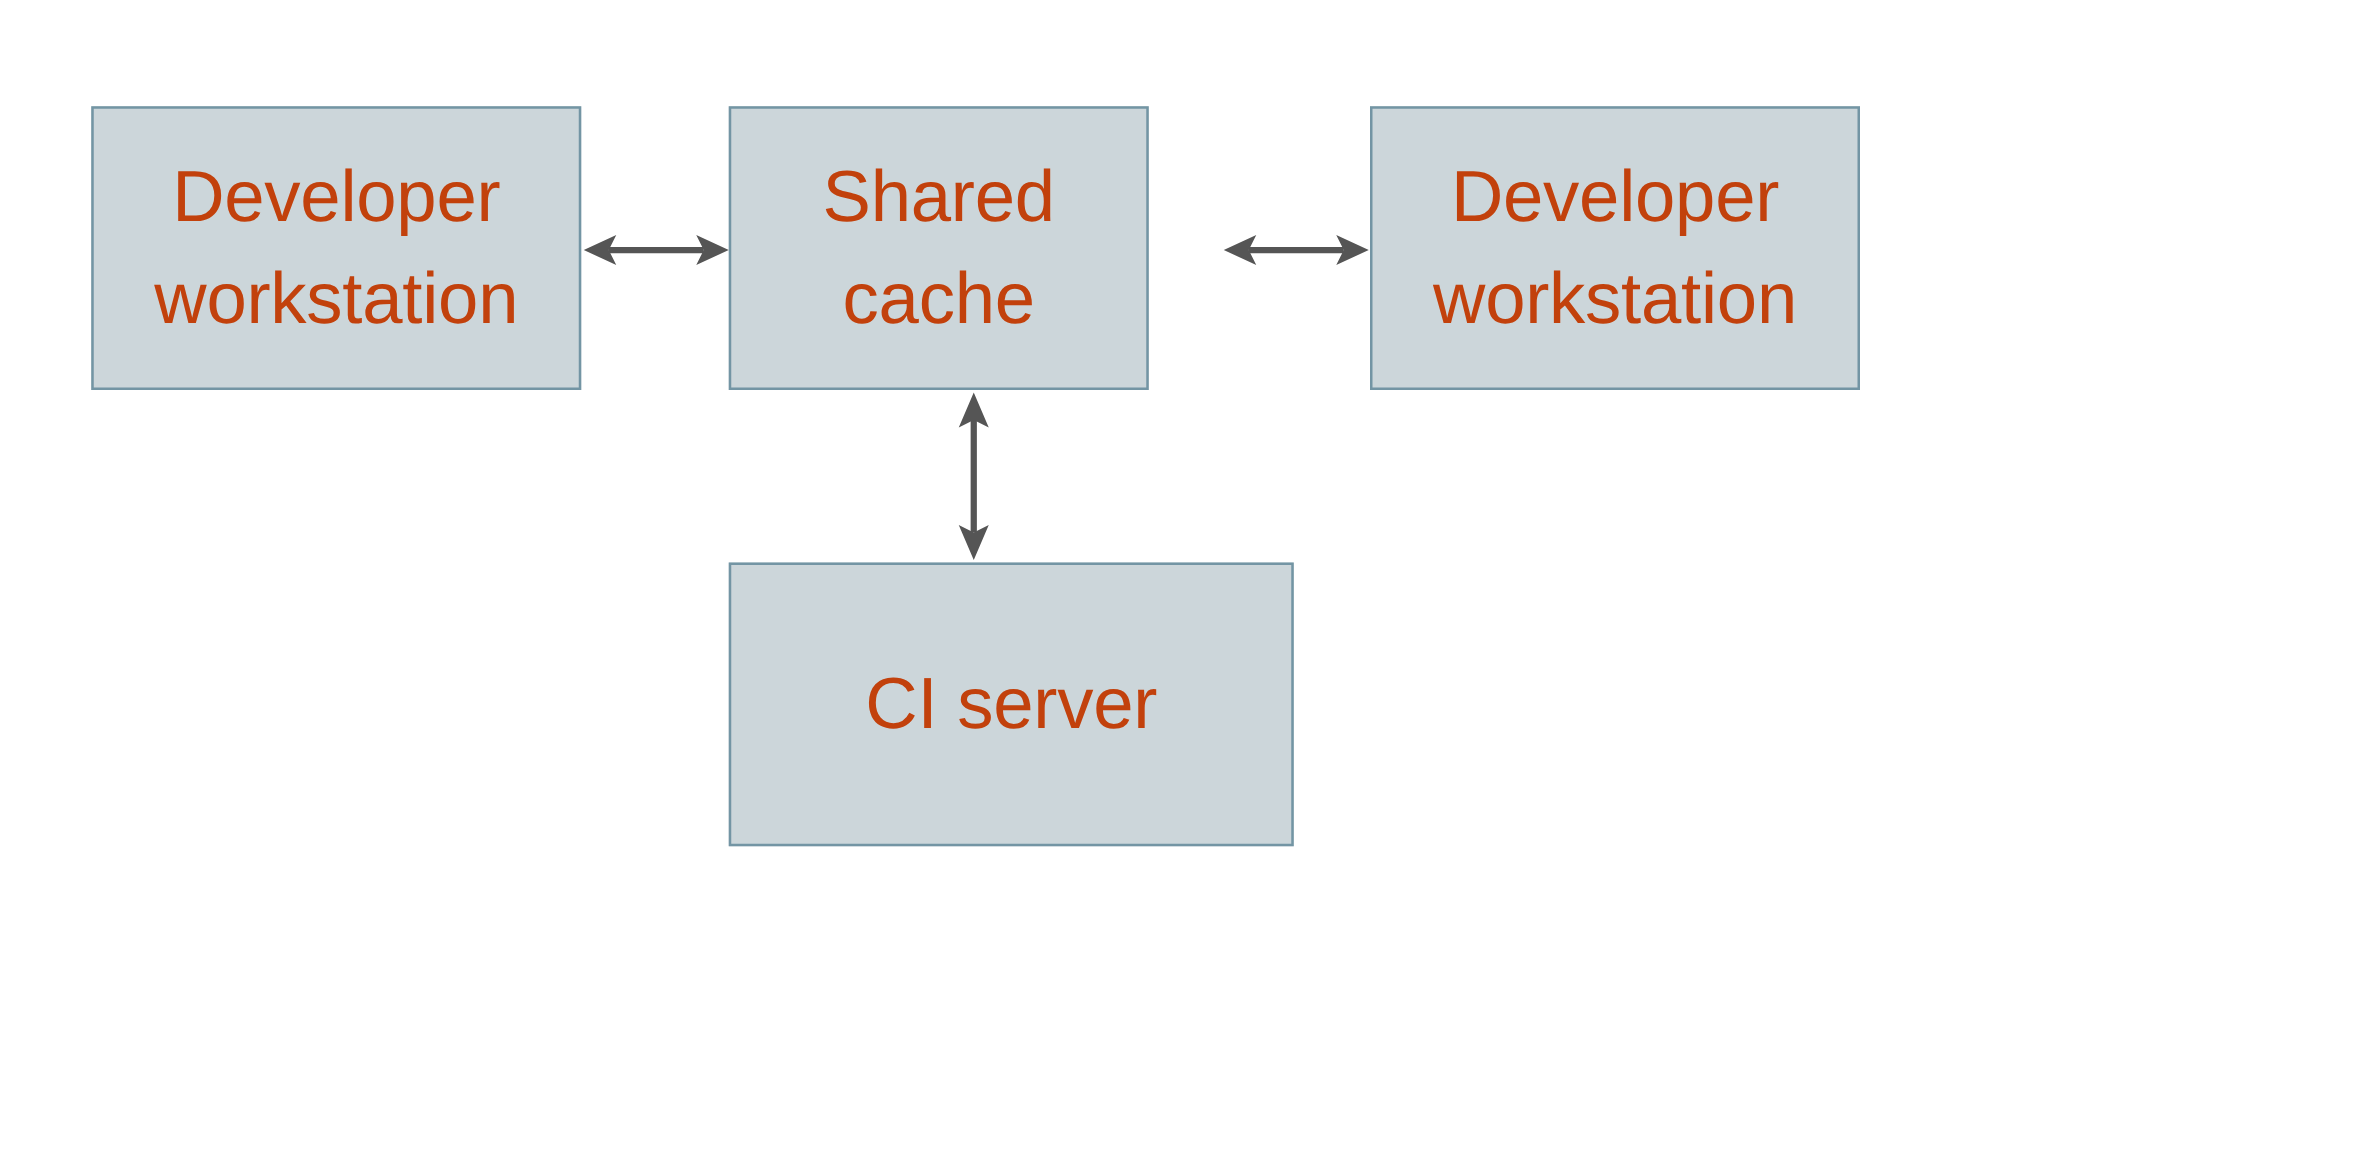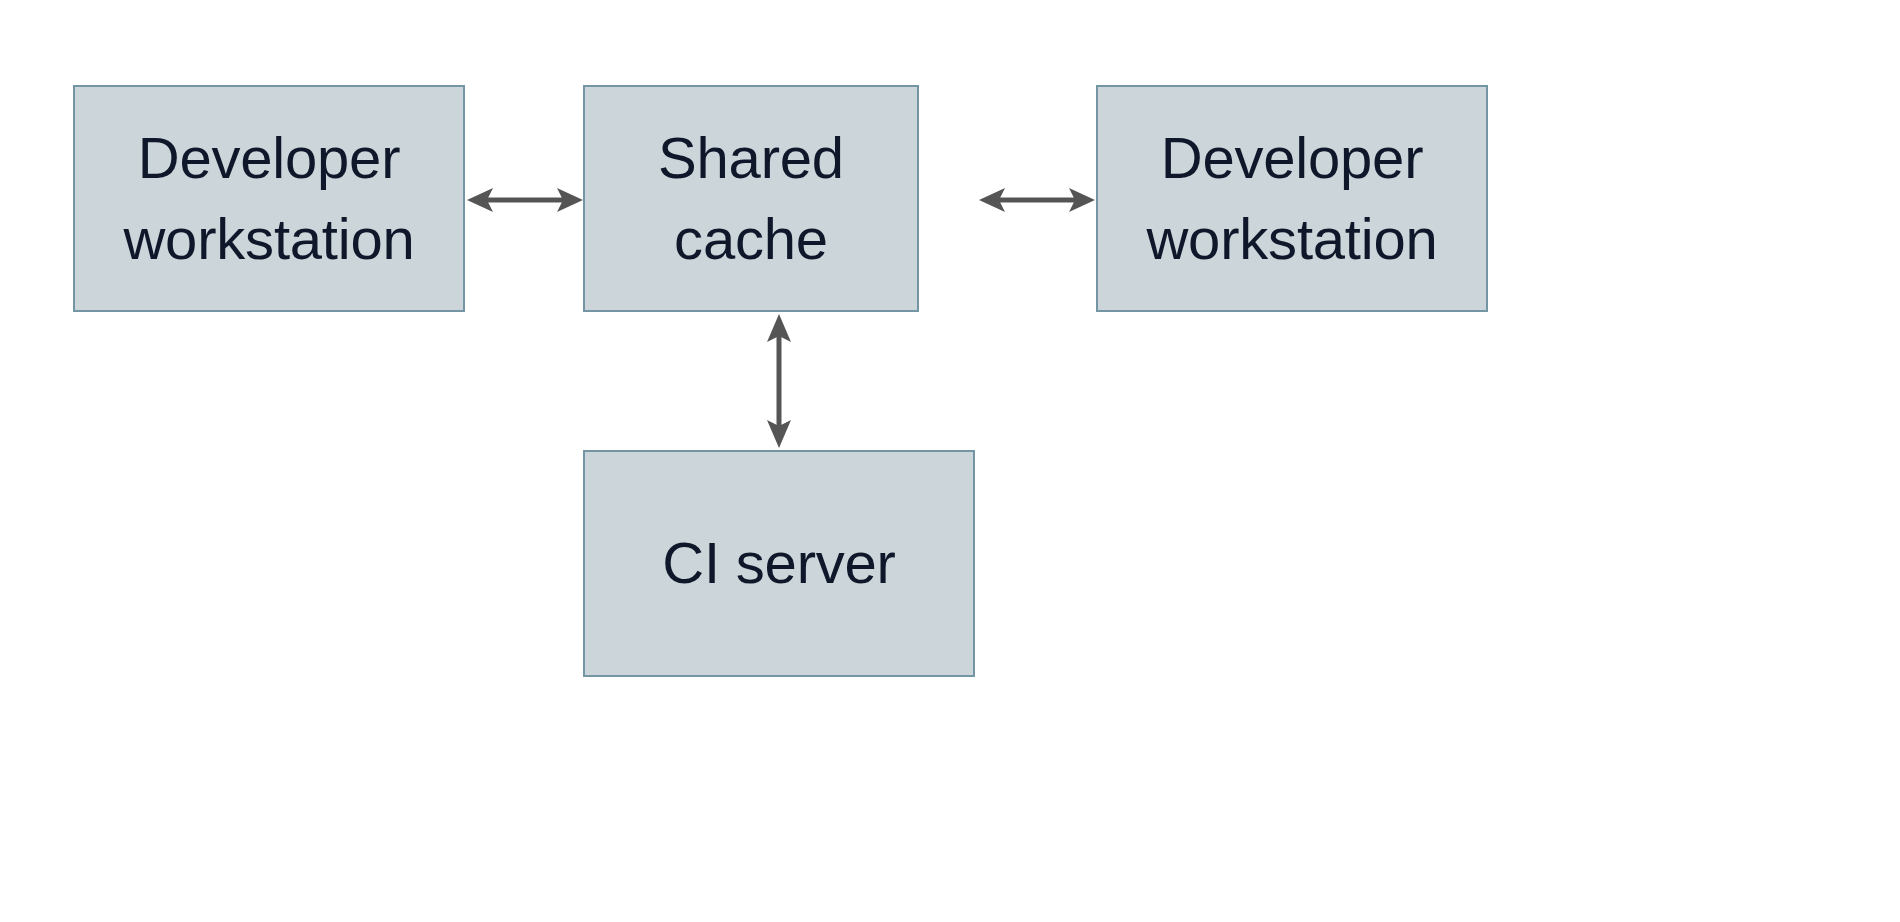--- a/index.html
+++ b/index.html
@@ -23,21 +23,21 @@
     position: absolute;
     box-sizing: border-box;
     background: #ccd6da;
     border: 2px solid #7395a4;
     display: flex;
     align-items: center;
     justify-content: center;
     text-align: center;
   }
   .node-label {
-    color: #0f172a;
+    color: #c2410c;
     font-size: 58px;
     line-height: 1.38;
     font-weight: 400;
     letter-spacing: -0.2px;
     white-space: pre-line;
     padding: 0 10px;
   }
   .edge {
     position: absolute;
     pointer-events: none;
@@ -68,21 +68,21 @@
   <div class="node" style="left:583px; top:85px; width:336px; height:227px;">
     <span class="node-label">Shared
 cache</span>
   </div>
 
   <div class="node" style="left:1096px; top:85px; width:392px; height:227px;">
     <span class="node-label">Developer
 workstation</span>
   </div>
 
-  <div class="node" style="left:583px; top:450px; width:392px; height:227px;justify-content:center;">
+  <div class="node" style="left:583px; top:450px; width:452px; height:227px;justify-content:center;">
     <span class="node-label">CI server</span>
   </div>
 
   <div class="edge" style="left:467px; top:178px; width:116px; height:44px;">
     <svg width="116" height="44" viewBox="0 0 116 44" aria-hidden="true">
       <line class="edge-line" x1="20" y1="22" x2="96" y2="22"></line>
       <polygon class="edge-head" points="0,22 26,10 20,22 26,34"></polygon>
       <polygon class="edge-head" points="116,22 90,10 96,22 90,34"></polygon>
     </svg>
   </div>

